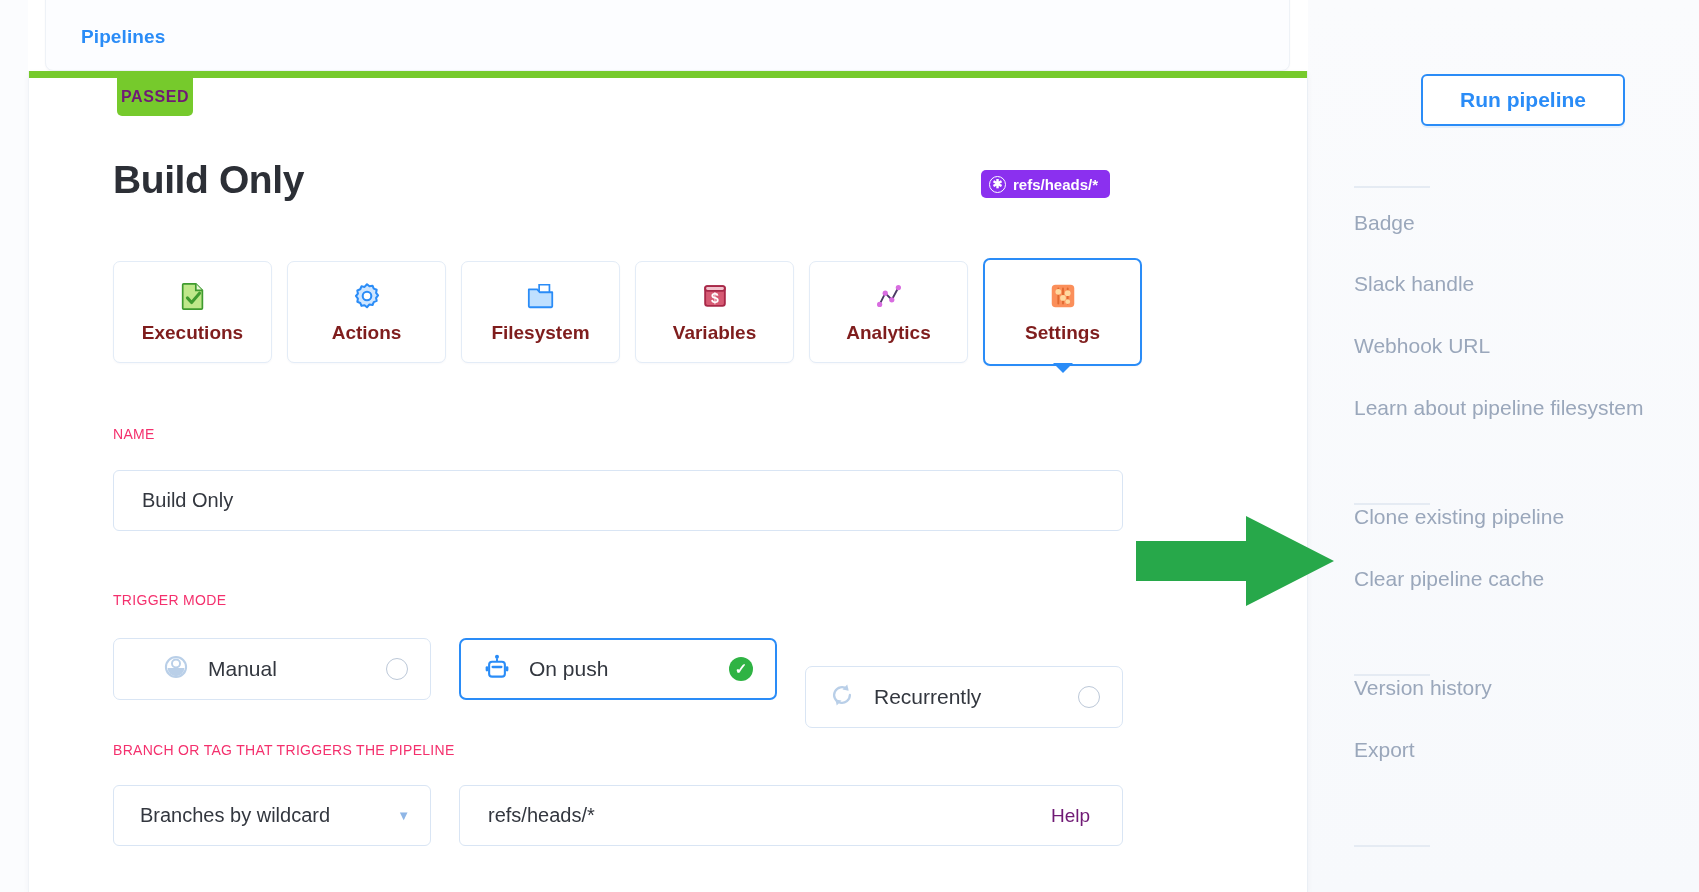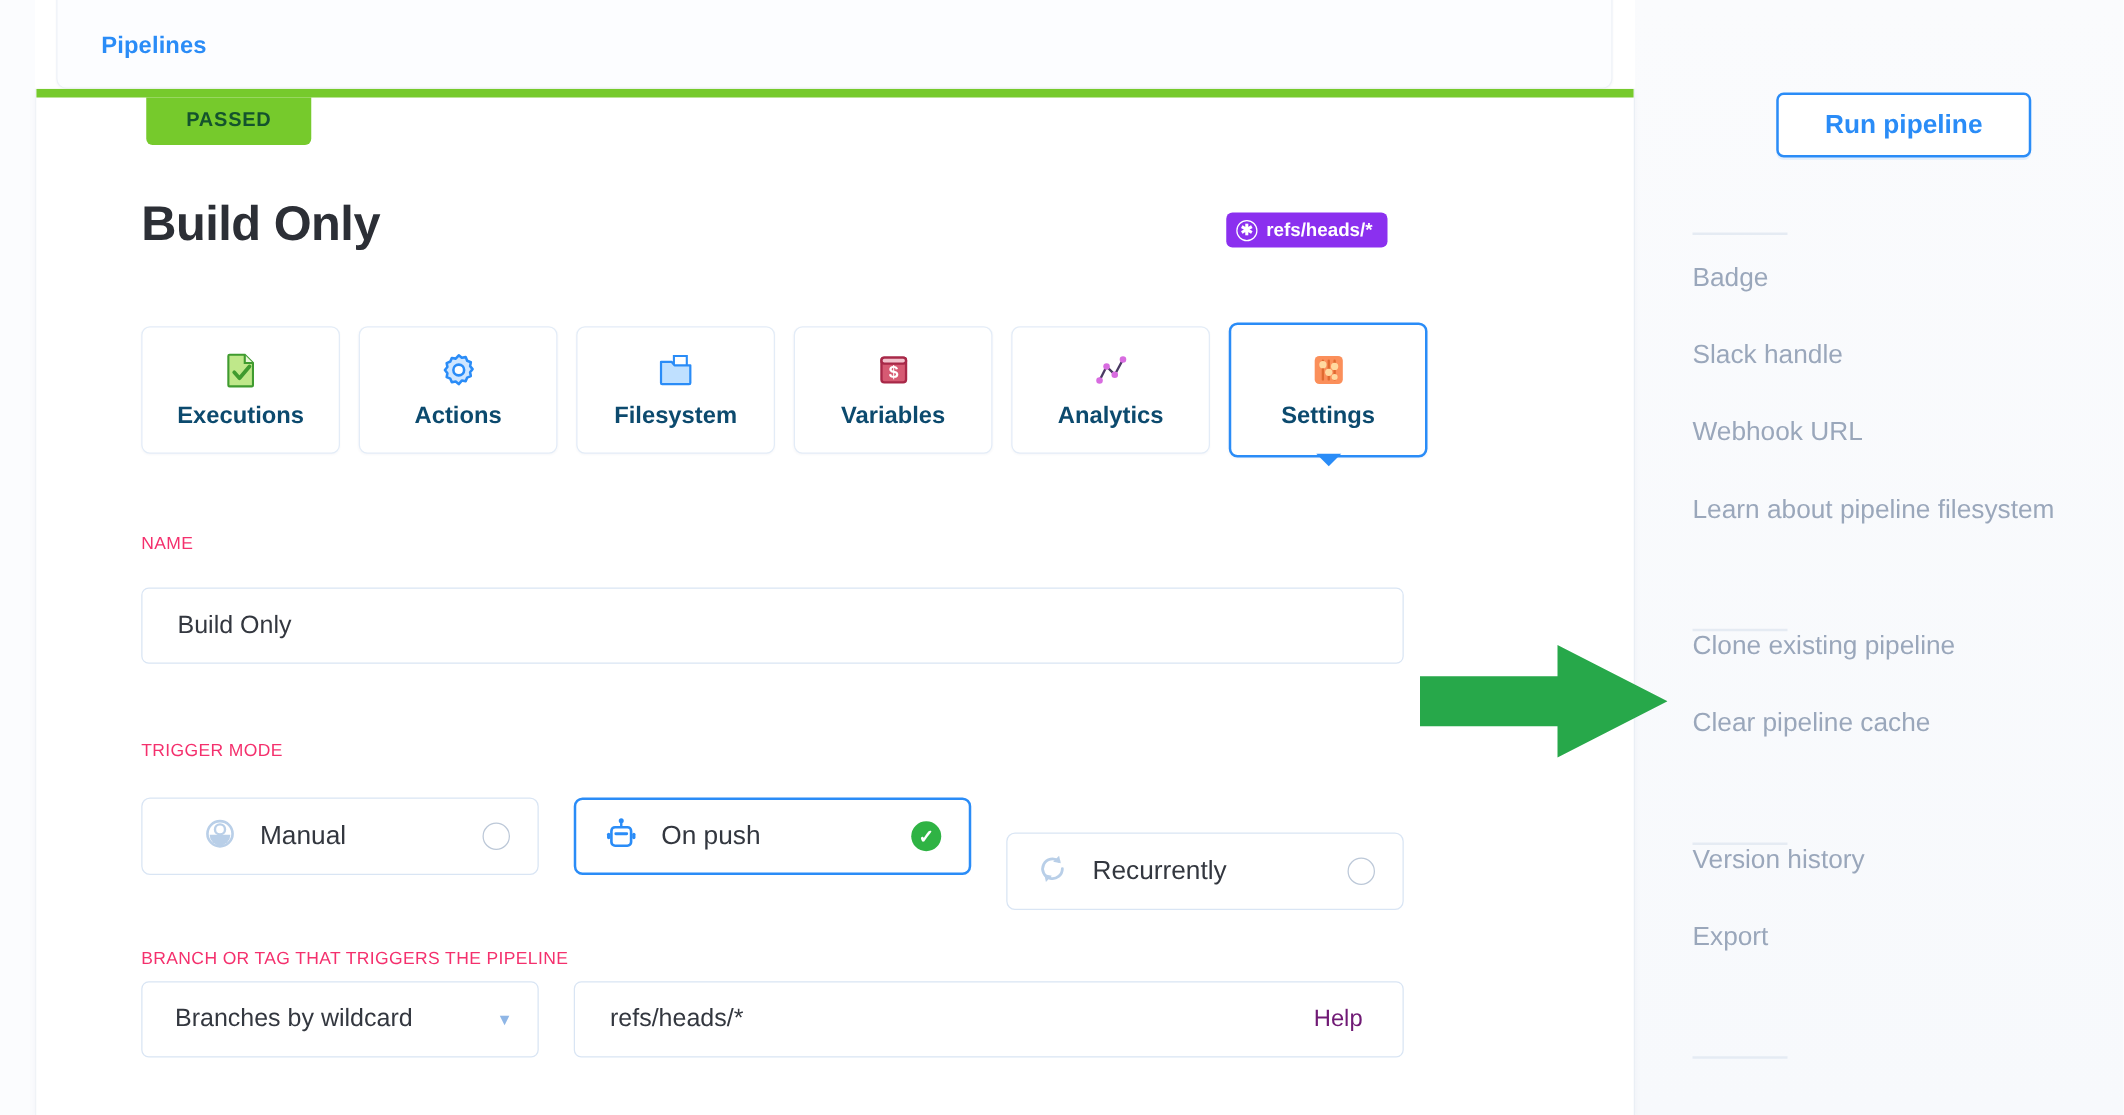--- a/index.html
+++ b/index.html
@@ -53,26 +53,26 @@
     border-right: 1px solid #eaeff5;
     box-shadow: 0 2px 6px rgba(16,42,91,0.04);
     overflow: hidden;
   }
   .status-bar {
     position: absolute; left: 0; top: 0; width: 100%; height: 7px;
     background: #76ca2c;
   }
   .status-badge {
     position: absolute; left: 88px; top: 7px;
-    height: 38px; padding: 0 32px;
+    height: 38px; padding: 0 4px;
     background: #76ca2c;
     border-bottom-left-radius: 5px;
     border-bottom-right-radius: 5px;
     display: flex; align-items: center;
-    color: #14532d; font-size: 16px; font-weight: bold;
+    color: #701a75; font-size: 16px; font-weight: bold;
     letter-spacing: .6px;
   }
 
   
   .page-title {
     position: absolute; left: 113px; top: 158px;
     font-size: 39px; font-weight: bold; color: #2c2f36;
     letter-spacing: -.4px;
   }
   .branch-pill {
@@ -107,21 +107,21 @@
     cursor: pointer;
     position: relative;
     box-shadow: 0 1px 2px rgba(16,42,91,0.03);
   }
   .tab.active {
     border: 2.5px solid #2a8cf7;
     height: 108px;
     margin-top: -3px;
   }
   .tab .tab-label {
-    font-size: 19px; font-weight: bold; color: #0c4a6e;
+    font-size: 19px; font-weight: bold; color: #7f1d1d;
   }
   .tab .ico { width: 30px; height: 30px; }
   .tab.active::after {
     content: "";
     position: absolute;
     bottom: -9px; left: 50%; transform: translateX(-50%);
     width: 0; height: 0;
     border-left: 10px solid transparent;
     border-right: 10px solid transparent;
     border-top: 10px solid #2a8cf7;
@@ -363,21 +363,21 @@
         <path d="M25 16a9 9 0 1 1-3.2-6.9" fill="none" stroke="#b9cfe8" stroke-width="2.6" stroke-linecap="round"></path>
         <path d="M7 16a9 9 0 0 1 3.2 6.9" fill="none" stroke="#b9cfe8" stroke-width="2.6" stroke-linecap="round" opacity="0"></path>
         <polygon points="22,4 23.6,11 16.6,9.6" fill="#b9cfe8"></polygon>
         <polygon points="10,28 8.4,21 15.4,22.4" fill="#b9cfe8"></polygon>
       </svg>
     </span>
     <span class="rc-label">Recurrently</span>
     <span class="radio-dot"></span>
   </div>
 
-  <div class="field-label" style="left:113px; top:742px;margin-top:16px;">BRANCH OR TAG THAT TRIGGERS THE PIPELINE</div>
+  <div class="field-label" style="left:113px; top:742px;">BRANCH OR TAG THAT TRIGGERS THE PIPELINE</div>
 
   <div class="select-box" style="left:113px; top:785px; width:318px; height:61px;">
     <span>Branches by wildcard</span>
     <span class="caret">▼</span>
   </div>
 
   <div class="text-input" style="left:459px; top:785px; width:664px; height:61px; padding-right:18px;">
     <span>refs/heads/*</span>
   </div>
   <div class="help-link" style="left:1051px; top:805px;">Help</div>

